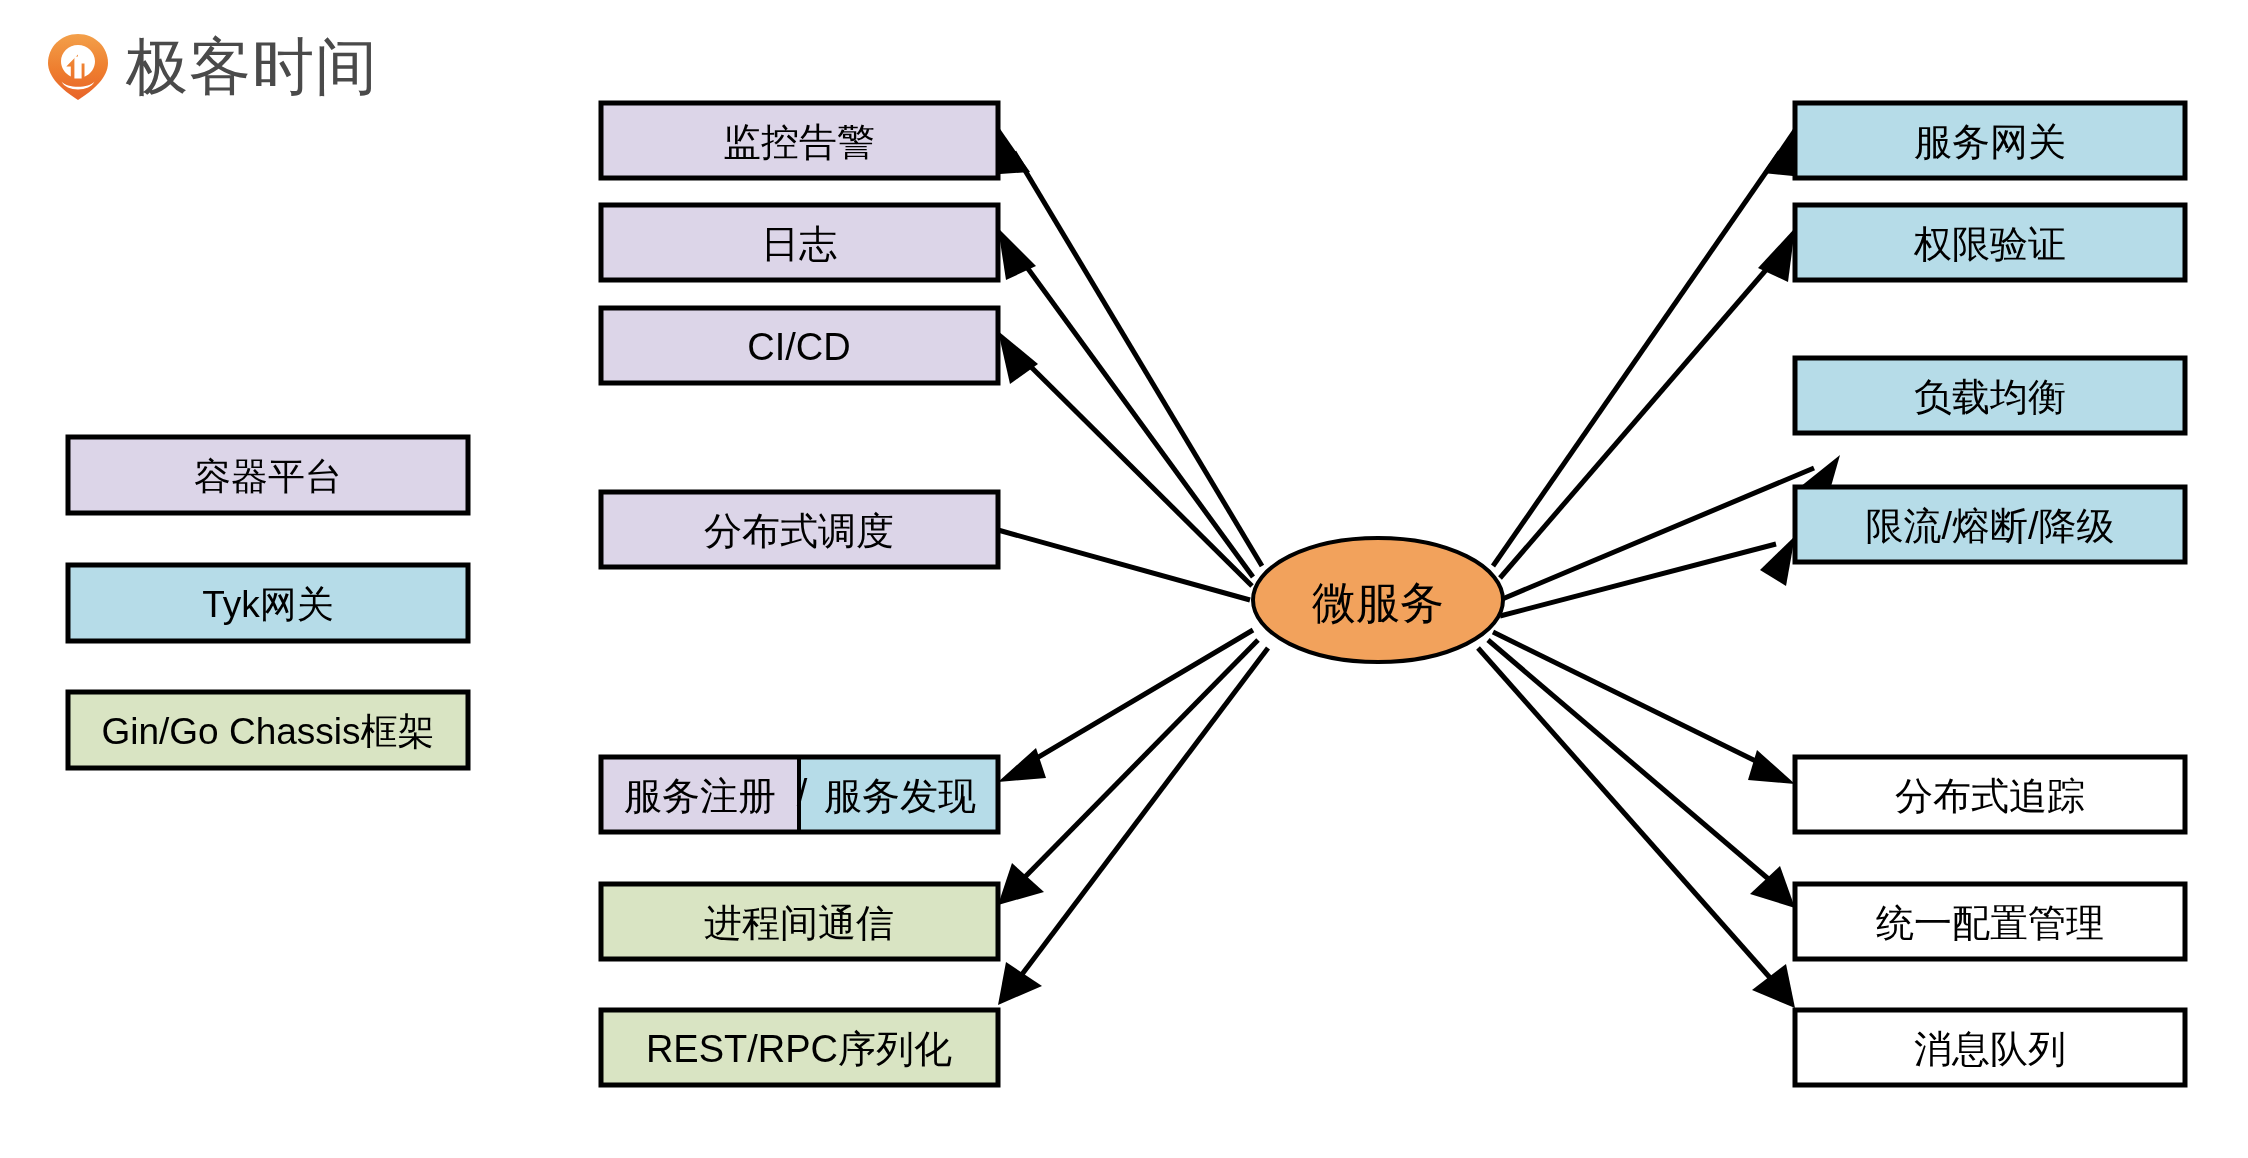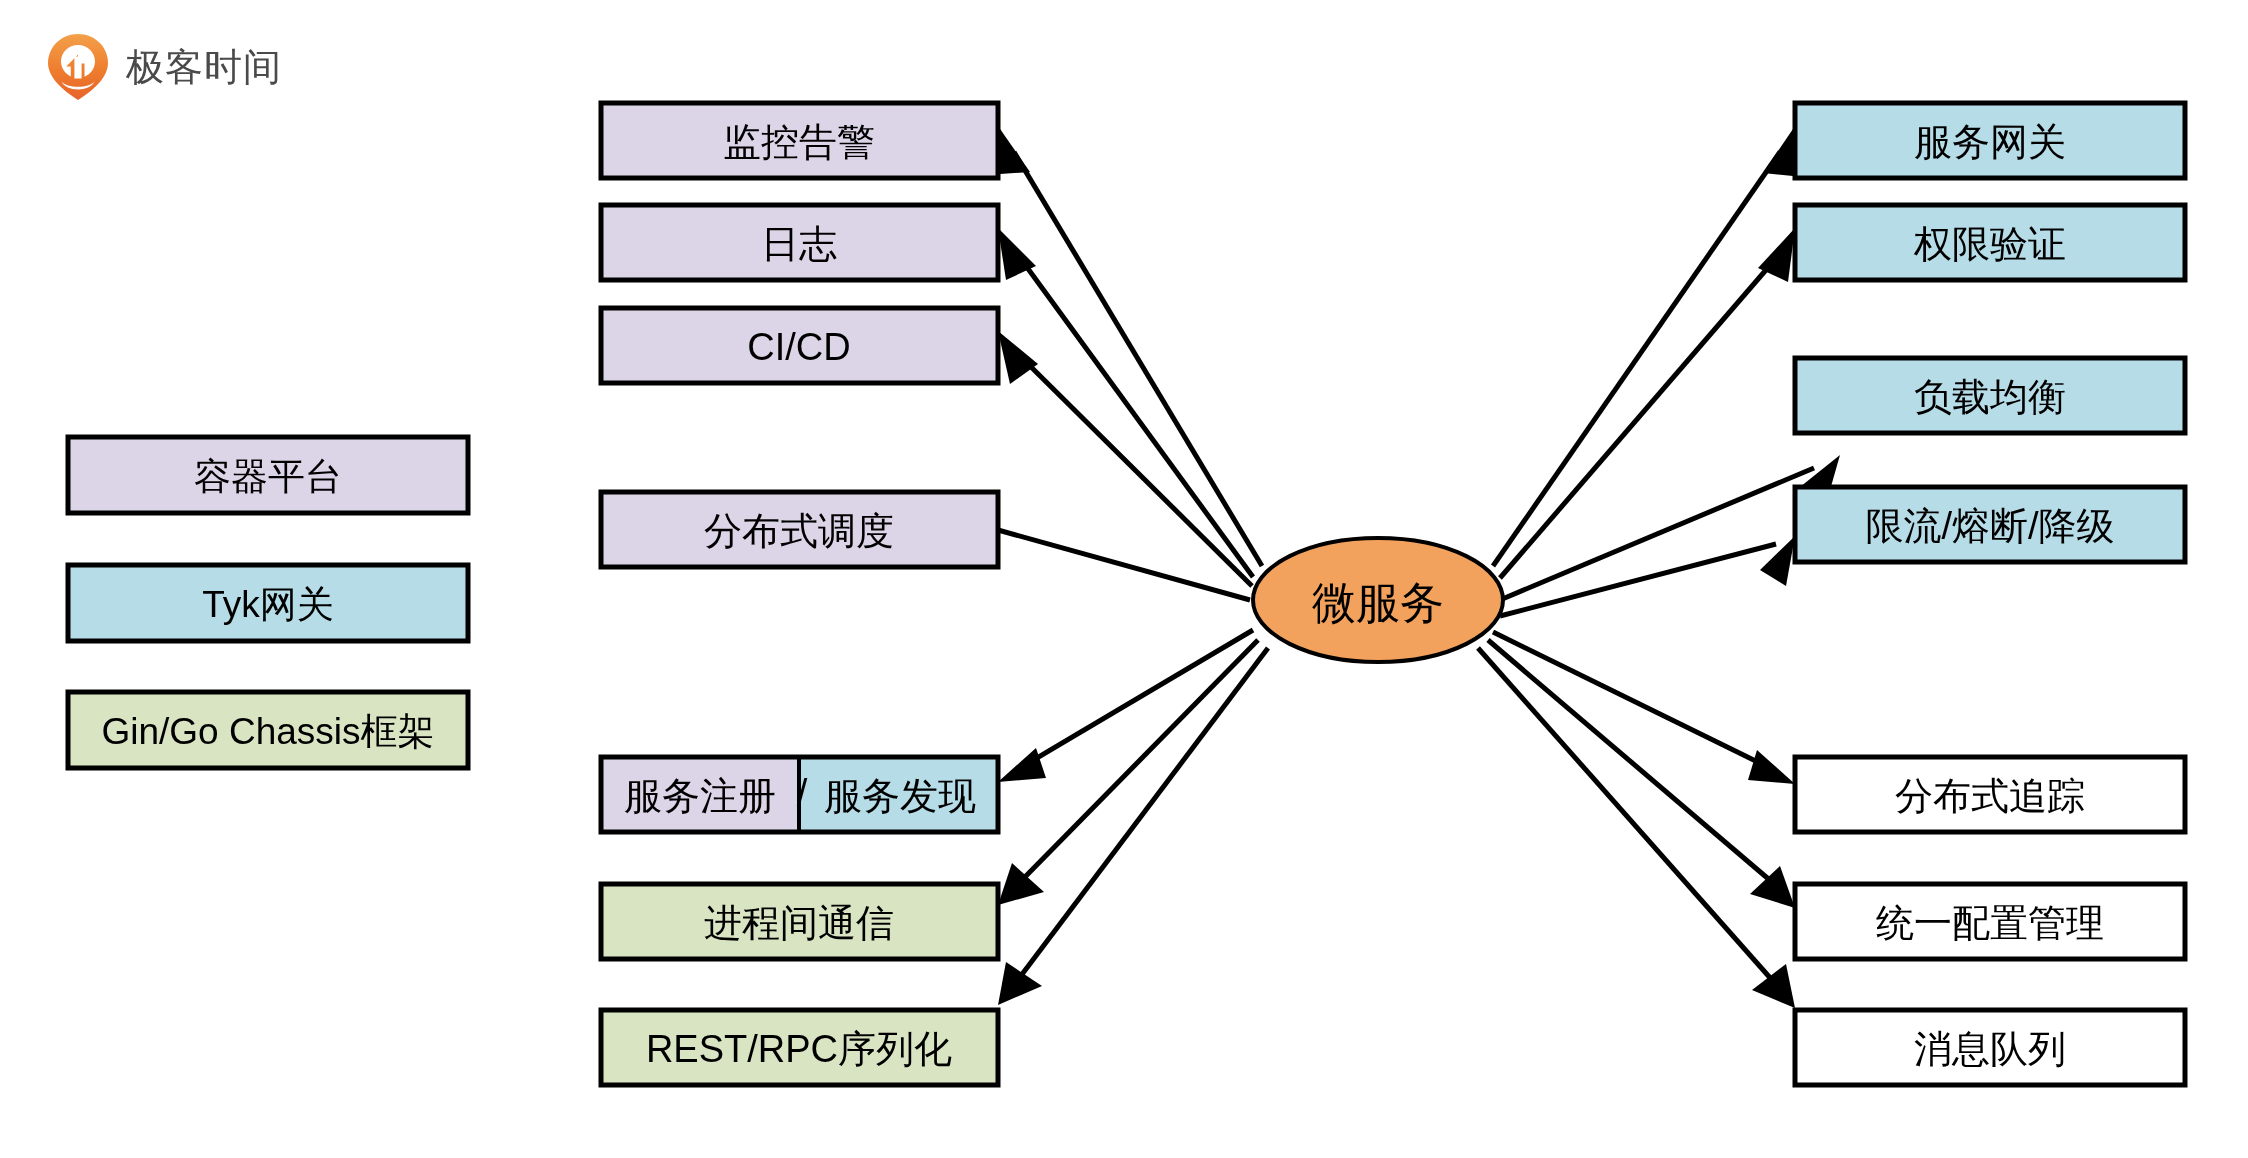--- a/index.html
+++ b/index.html
@@ -28,21 +28,21 @@
     display: flex;
     align-items: center;
     gap: 16px;
   }
   #brand-mark {
     width: 64px;
     height: 70px;
     flex: 0 0 auto;
   }
   #brand-text {
-    font-size: 38px;
+    font-size: 62px;
     letter-spacing: 1px;
     color: #4a4a4a;
     font-weight: 500;
     line-height: 1;
     white-space: nowrap;
   }
 
   
   #diagram {
     position: absolute;

